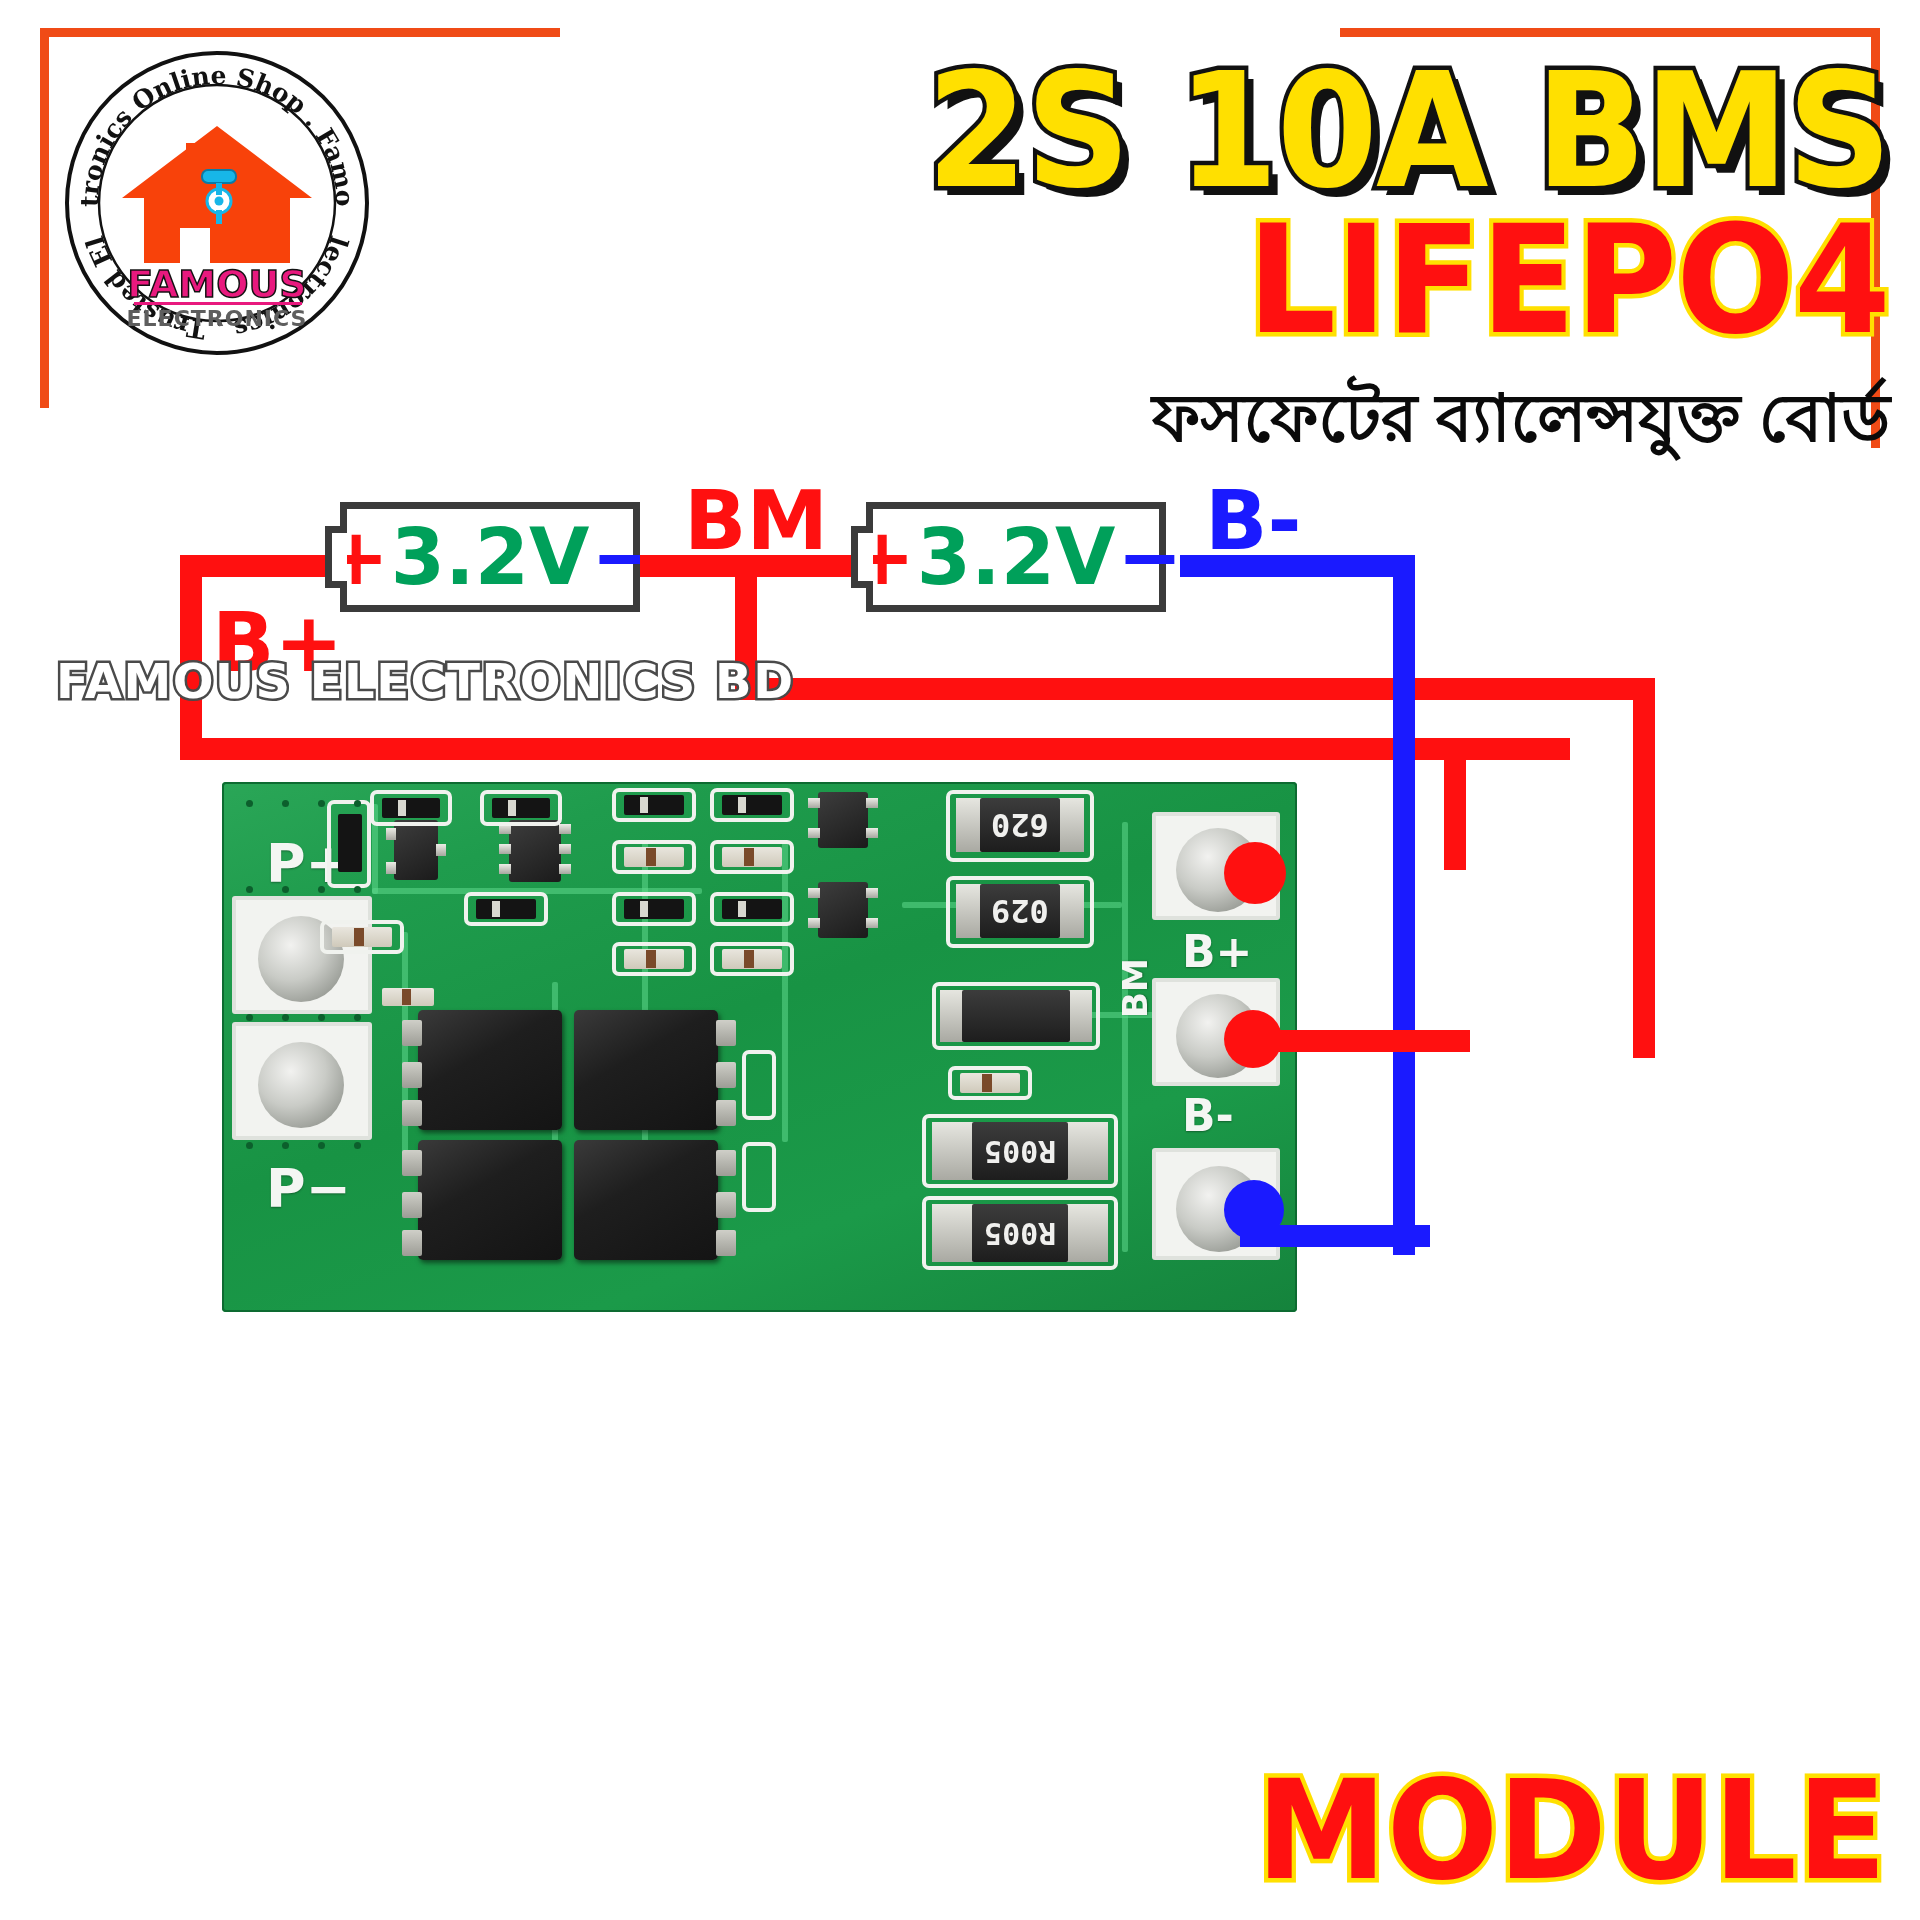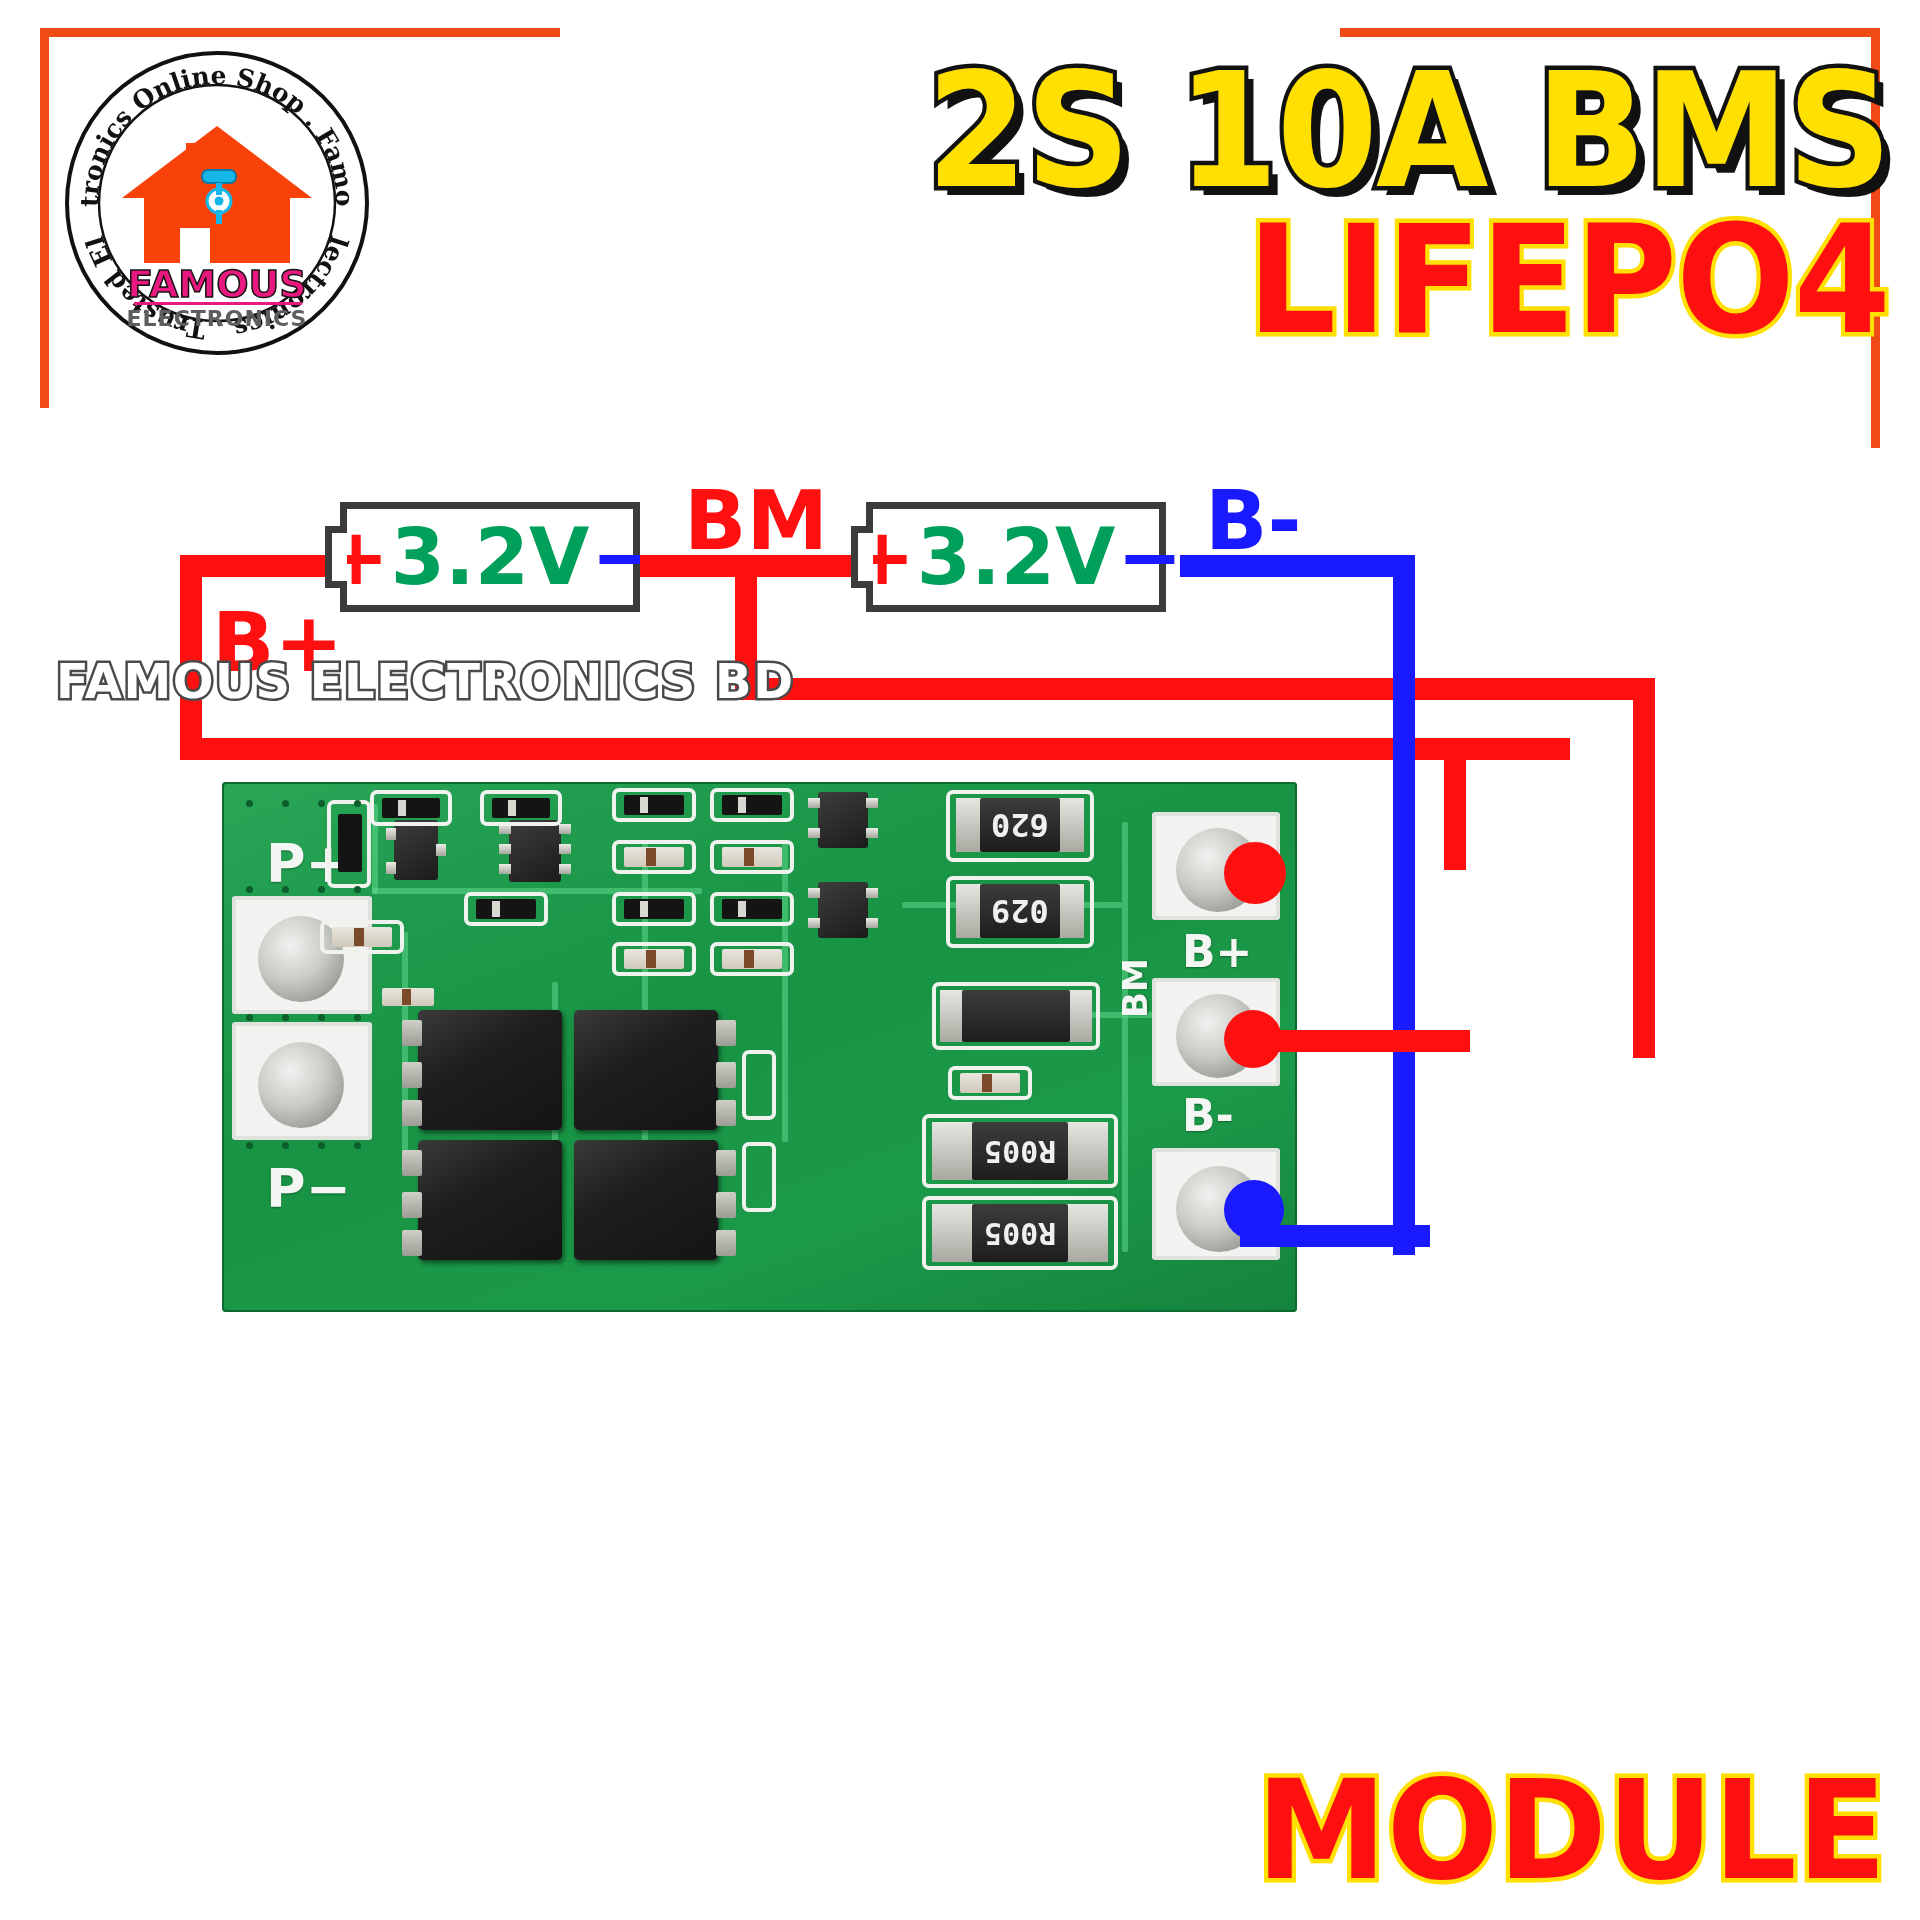--- a/index.html
+++ b/index.html
@@ -183,20 +183,21 @@
       <rect x="154" y="162" width="6" height="14" fill="#17b6e8"></rect>
       <text x="155" y="249" text-anchor="middle" font-family="DejaVu Sans, sans-serif" font-weight="700" font-size="38" fill="#e8197e" stroke="#111" stroke-width="1.5">FAMOUS</text>
       <rect x="72" y="254" width="168" height="3" fill="#e8197e"></rect>
       <text x="155" y="278" text-anchor="middle" font-family="DejaVu Sans, sans-serif" font-weight="700" font-size="22" letter-spacing="1" fill="#5e5e5e">ELECTRONICS</text>
     </svg>
   </div>
 
   <div class="headline">
     <div class="t-bms">2S 10A BMS</div>
     <div class="t-lifepo4">LIFEPO4</div>
+    <div class="t-bangla">ফসফেটের ব্যালেন্সযুক্ত বোর্ড</div>
   </div>
 
   <div class="diagram">
 
     <div class="wire" style="left:180px; top:85px; width:150px; height:22px; border-radius:11px 0 0 0;"></div>
     <div class="wire" style="left:180px; top:85px; width:22px; height:205px;"></div>
     <div class="wire" style="left:180px; top:268px; width:1390px; height:22px;"></div>
     <div class="wire" style="left:1444px; top:268px; width:22px; height:130px;"></div>
 
     <div class="cell" style="left:340px; top:32px; width:300px; height:110px;">

